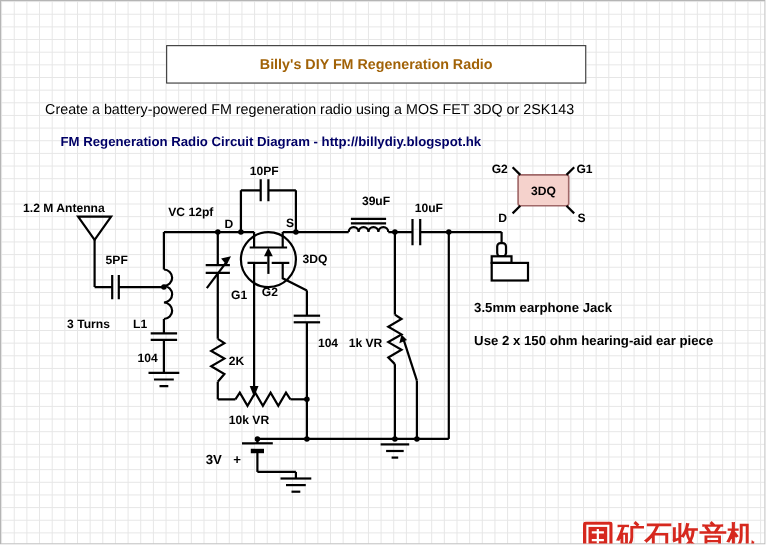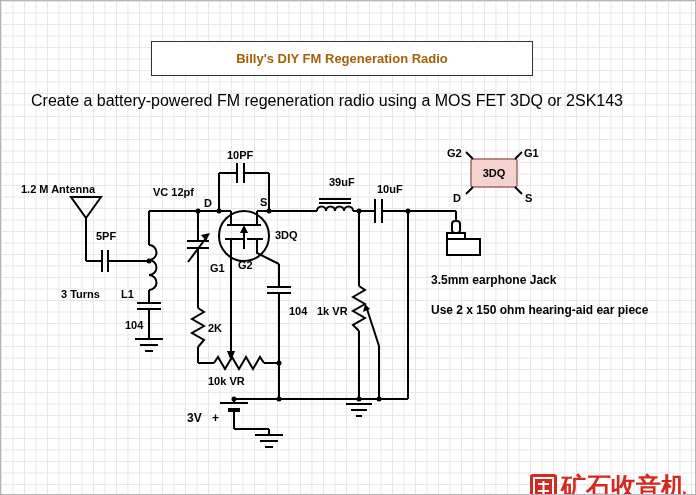--- a/index.html
+++ b/index.html
@@ -12,21 +12,21 @@
     background-size:11.5px 11.5px;
     font-family:"Liberation Sans", sans-serif;
   }
   .title-box{
     position:absolute;left:150px;top:40px;width:380px;height:33px;
     background:#fff;border:1px solid #333;
     display:flex;align-items:center;justify-content:center;
     font-size:13px;font-weight:bold;color:#a16207;
   }
   .subtitle{
-    position:absolute;left:30px;top:91px;font-size:16px;color:#000;
+    position:absolute;left:40px;top:91px;font-size:13px;color:#000;
   }
   .heading{
     position:absolute;left:54px;top:121px;font-size:12px;font-weight:bold;color:#000066;
   }
   svg.circuit{position:absolute;left:0;top:0;}
   .lbl{font:bold 11px "Liberation Sans", sans-serif;fill:#000;}
   .lbl-lg{font:bold 12px "Liberation Sans", sans-serif;fill:#000;}
   .watermark{position:absolute;left:0;top:0;width:696px;height:495px;pointer-events:none;margin-top:43px;}
   .wm-logo{position:absolute;left:529px;top:430px;width:27px;height:27px;}
   .wm-brand{
@@ -39,20 +39,21 @@
 </style>
 </head>
 <body>
 
 <div class="page">
 
   <div class="title-box">
     <span>Billy's DIY FM Regeneration Radio</span>
   </div>
   <div class="subtitle">Create a battery-powered FM regeneration radio using a MOS FET 3DQ or 2SK143</div>
+  <div class="heading">FM Regeneration Radio Circuit Diagram - http://billydiy.blogspot.hk</div>
 
   <svg class="circuit" width="696" height="495" viewBox="0 0 696 495">
 
     <g stroke="#000" stroke-width="2" fill="none">
 
       <path d="M70,196 L100,196 L85,217 Z"></path>
       <line x1="85" y1="217" x2="85" y2="260"></line>
       <line x1="85" y1="260" x2="101" y2="260"></line>
 
       <line x1="101" y1="249" x2="101" y2="271"></line>

